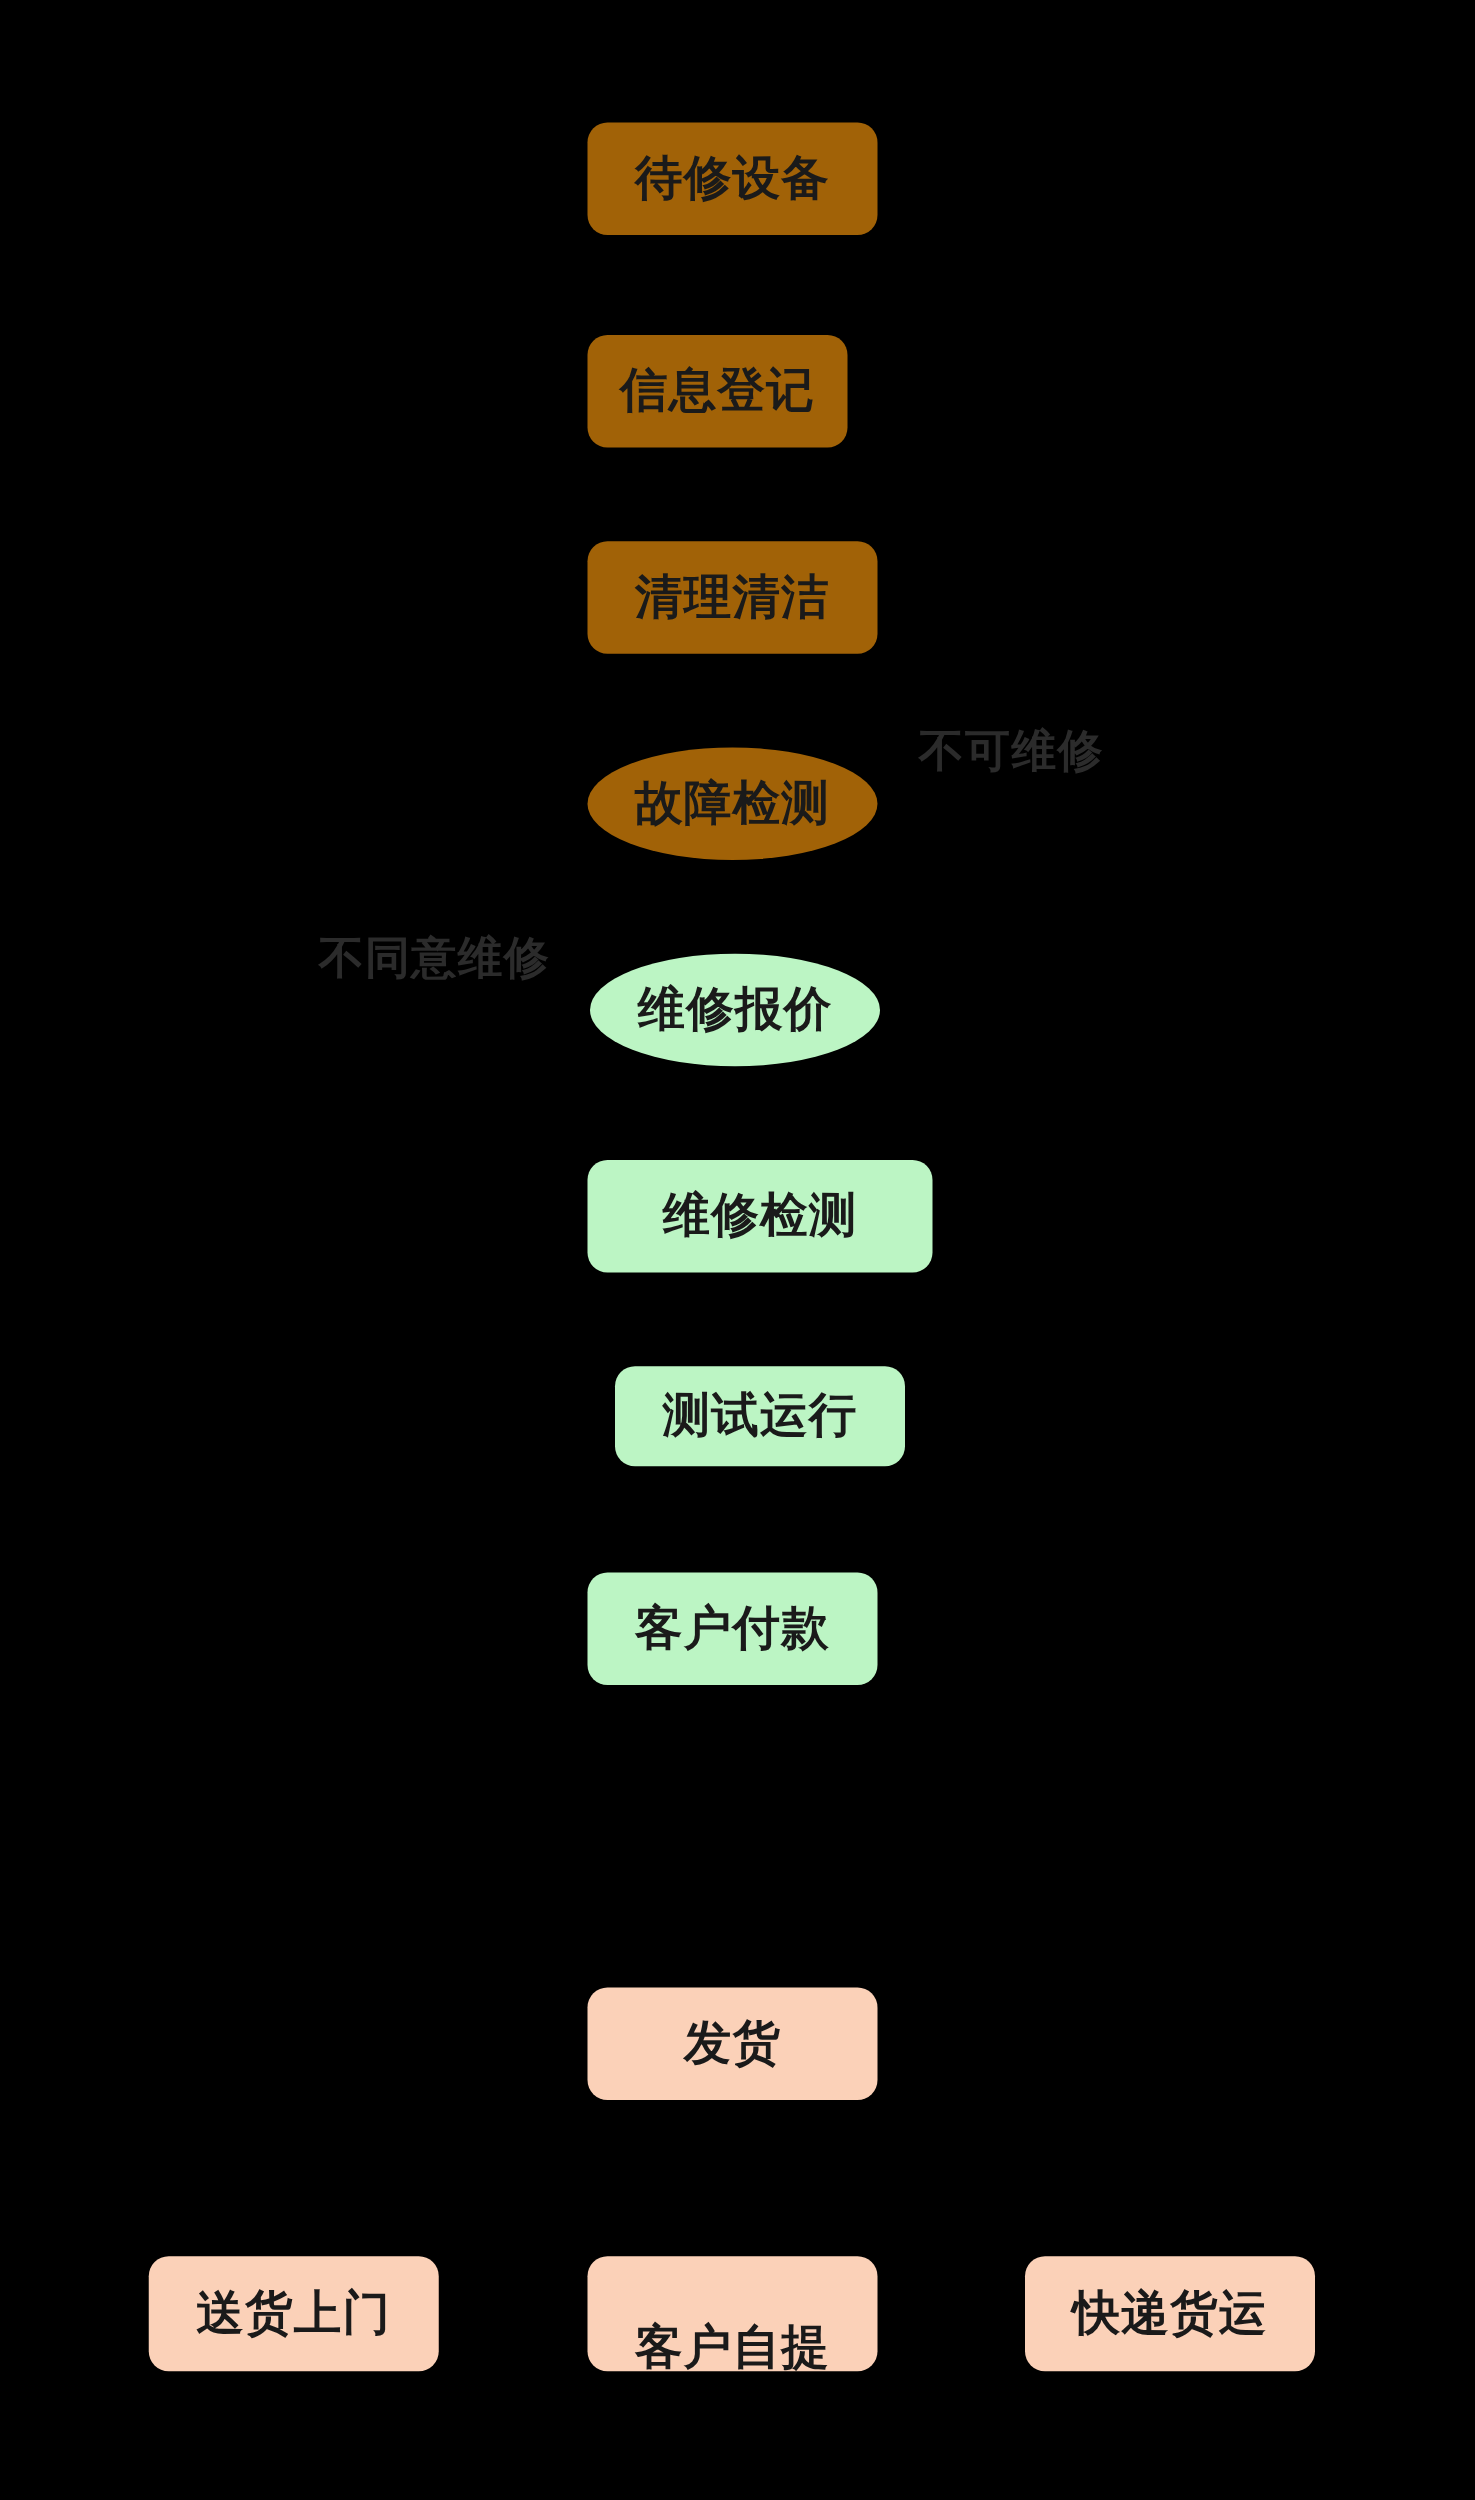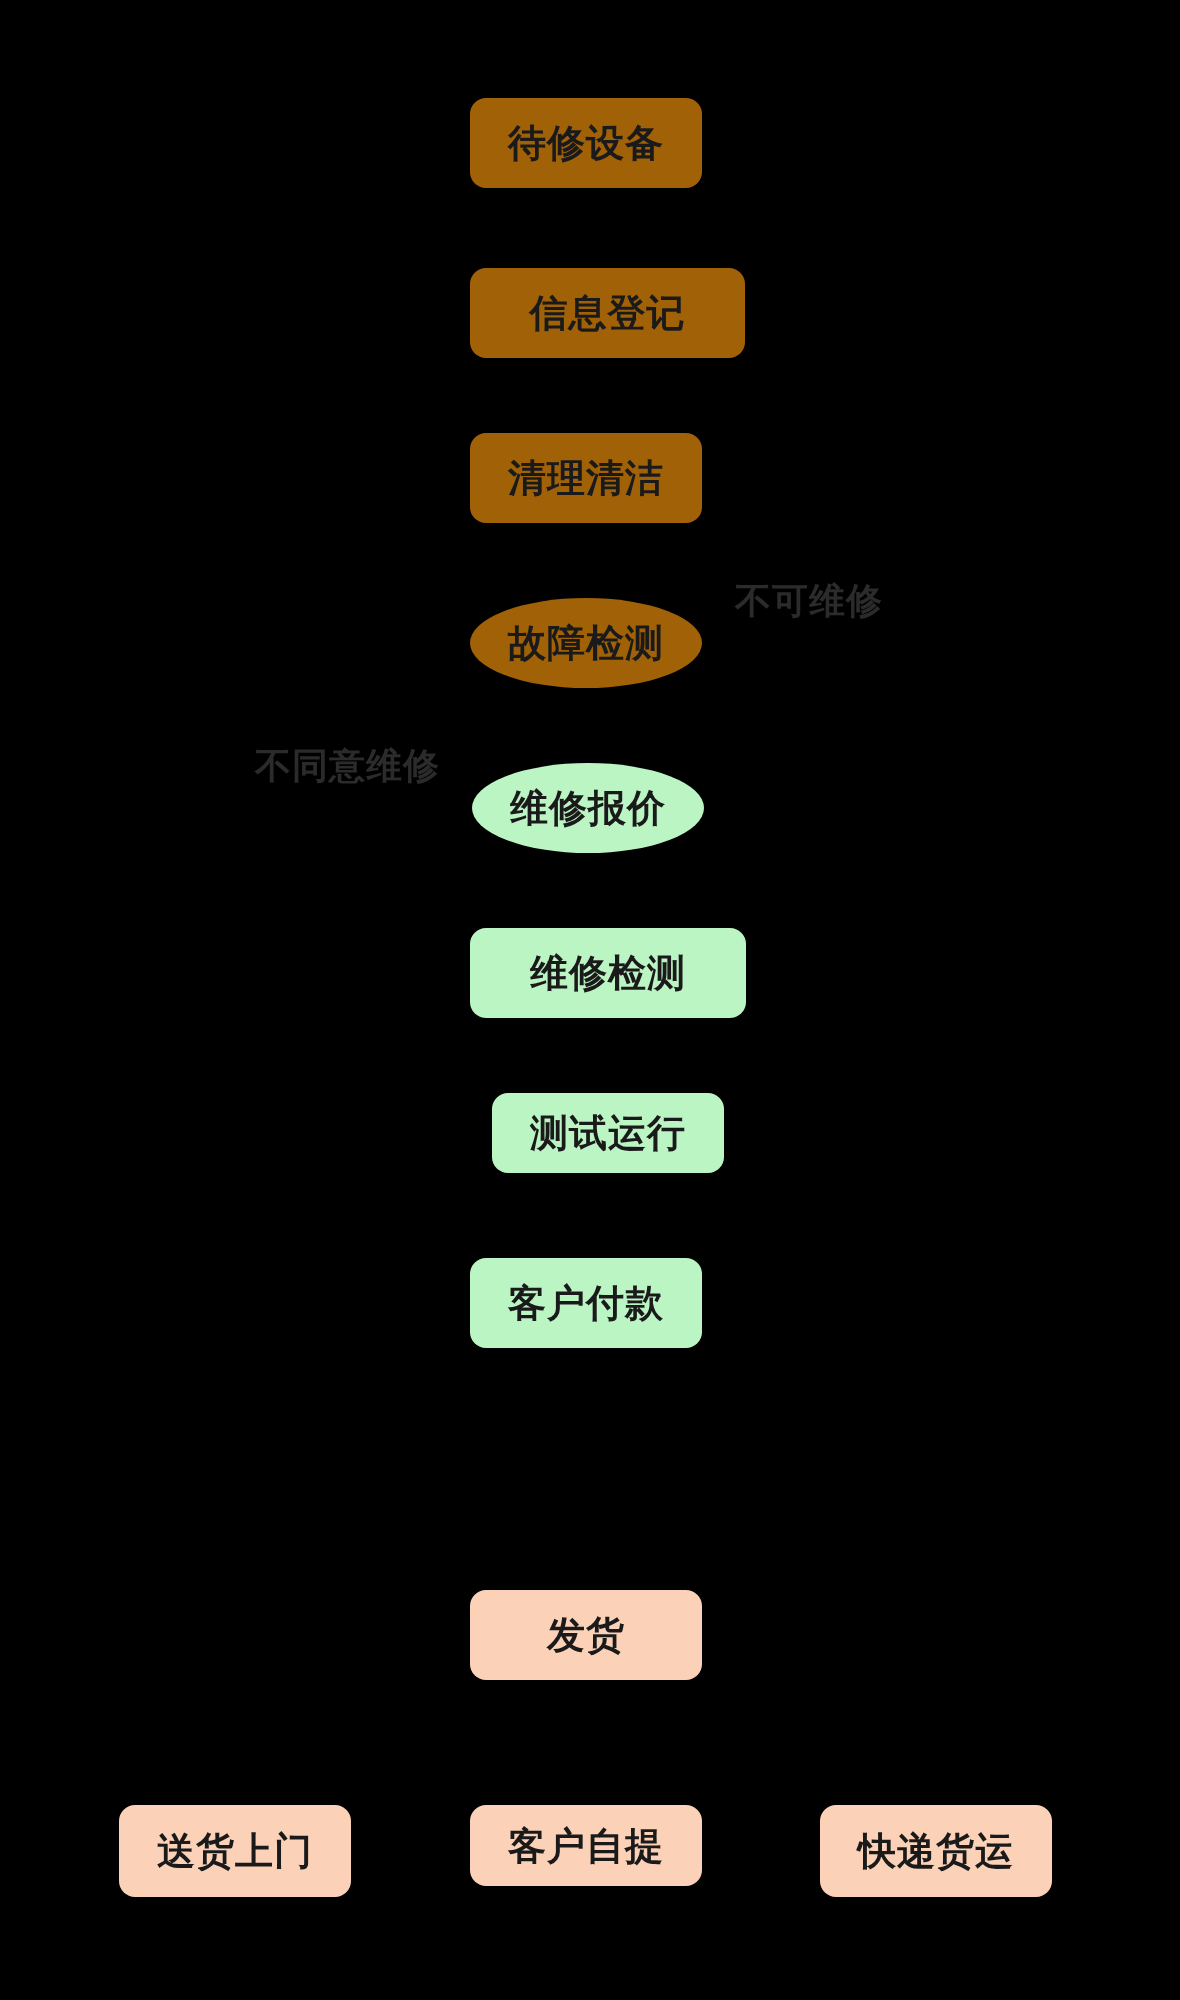--- a/index.html
+++ b/index.html
@@ -69,21 +69,21 @@
 
 <div id="flowchart">
 
   <svg class="edges" width="1180" height="2000" viewBox="0 0 1180 2000" aria-hidden="true">
   </svg>
 
   <div class="node rect fill-blue" style="left:470px; top:98px; width:232px; height:90px;">
     <span>待修设备</span>
   </div>
 
-  <div class="node rect fill-blue" style="left:470px; top:268px; width:275px; height:90px;">
+  <div class="node rect fill-blue" style="left:470px; top:268px; width:208px; height:90px;">
     <span>信息登记</span>
   </div>
 
   <div class="node rect fill-blue" style="left:470px; top:433px; width:232px; height:90px;">
     <span>清理清洁</span>
   </div>
 
   <div class="node ellipse fill-blue" style="left:470px; top:598px; width:232px; height:90px;">
     <span>故障检测</span>
   </div>
@@ -106,21 +106,21 @@
 
 
   <div class="node rect fill-peach" style="left:470px; top:1590px; width:232px; height:90px;">
     <span>发货</span>
   </div>
 
   <div class="node rect fill-peach" style="left:119px; top:1805px; width:232px; height:92px;">
     <span>送货上门</span>
   </div>
 
-  <div class="node rect fill-peach" style="left:470px; top:1805px; width:232px; height:81px;">
+  <div class="node rect fill-peach" style="left:470px; top:1805px; width:232px; height:92px;align-items:flex-end;">
     <span>客户自提</span>
   </div>
 
   <div class="node rect fill-peach" style="left:820px; top:1805px; width:232px; height:92px;text-align:right;">
     <span>快递货运</span>
   </div>
 
   <div class="edge-label" style="left:735px; top:583px;">
     <span>不可维修</span>
   </div>

